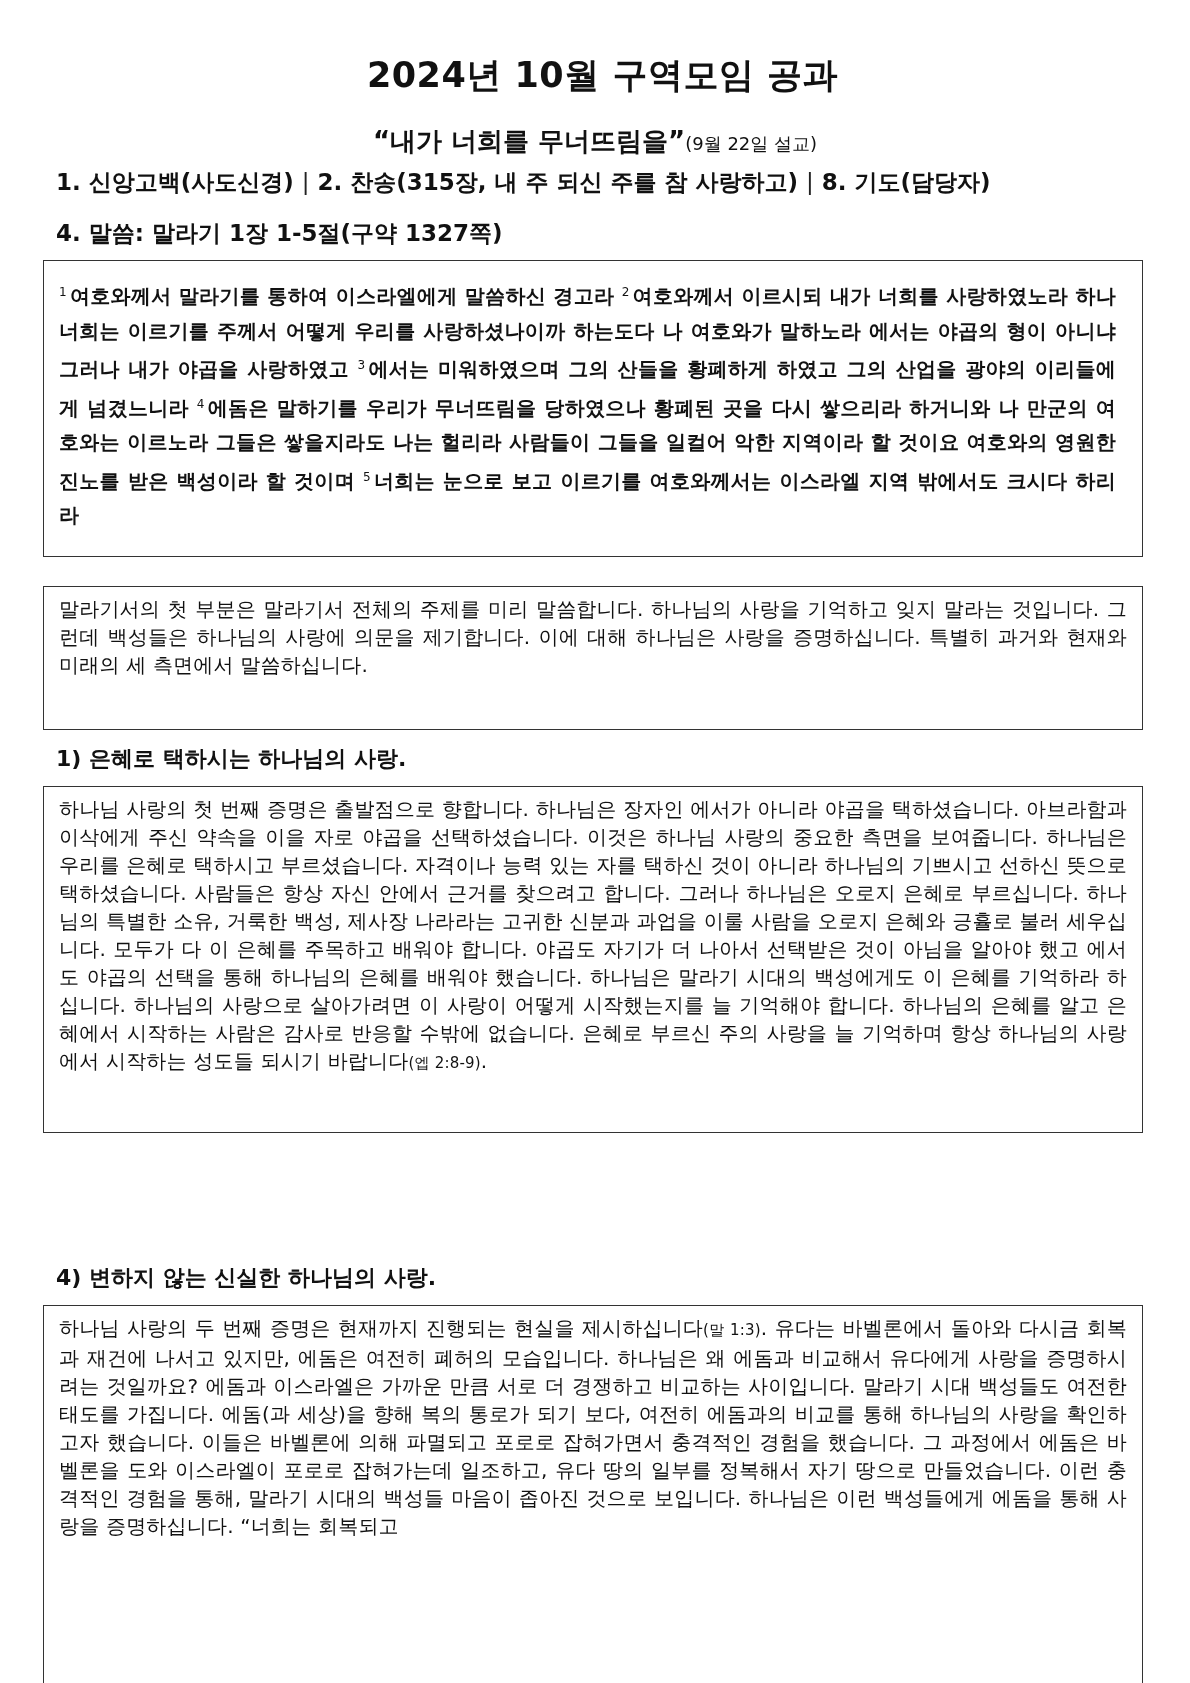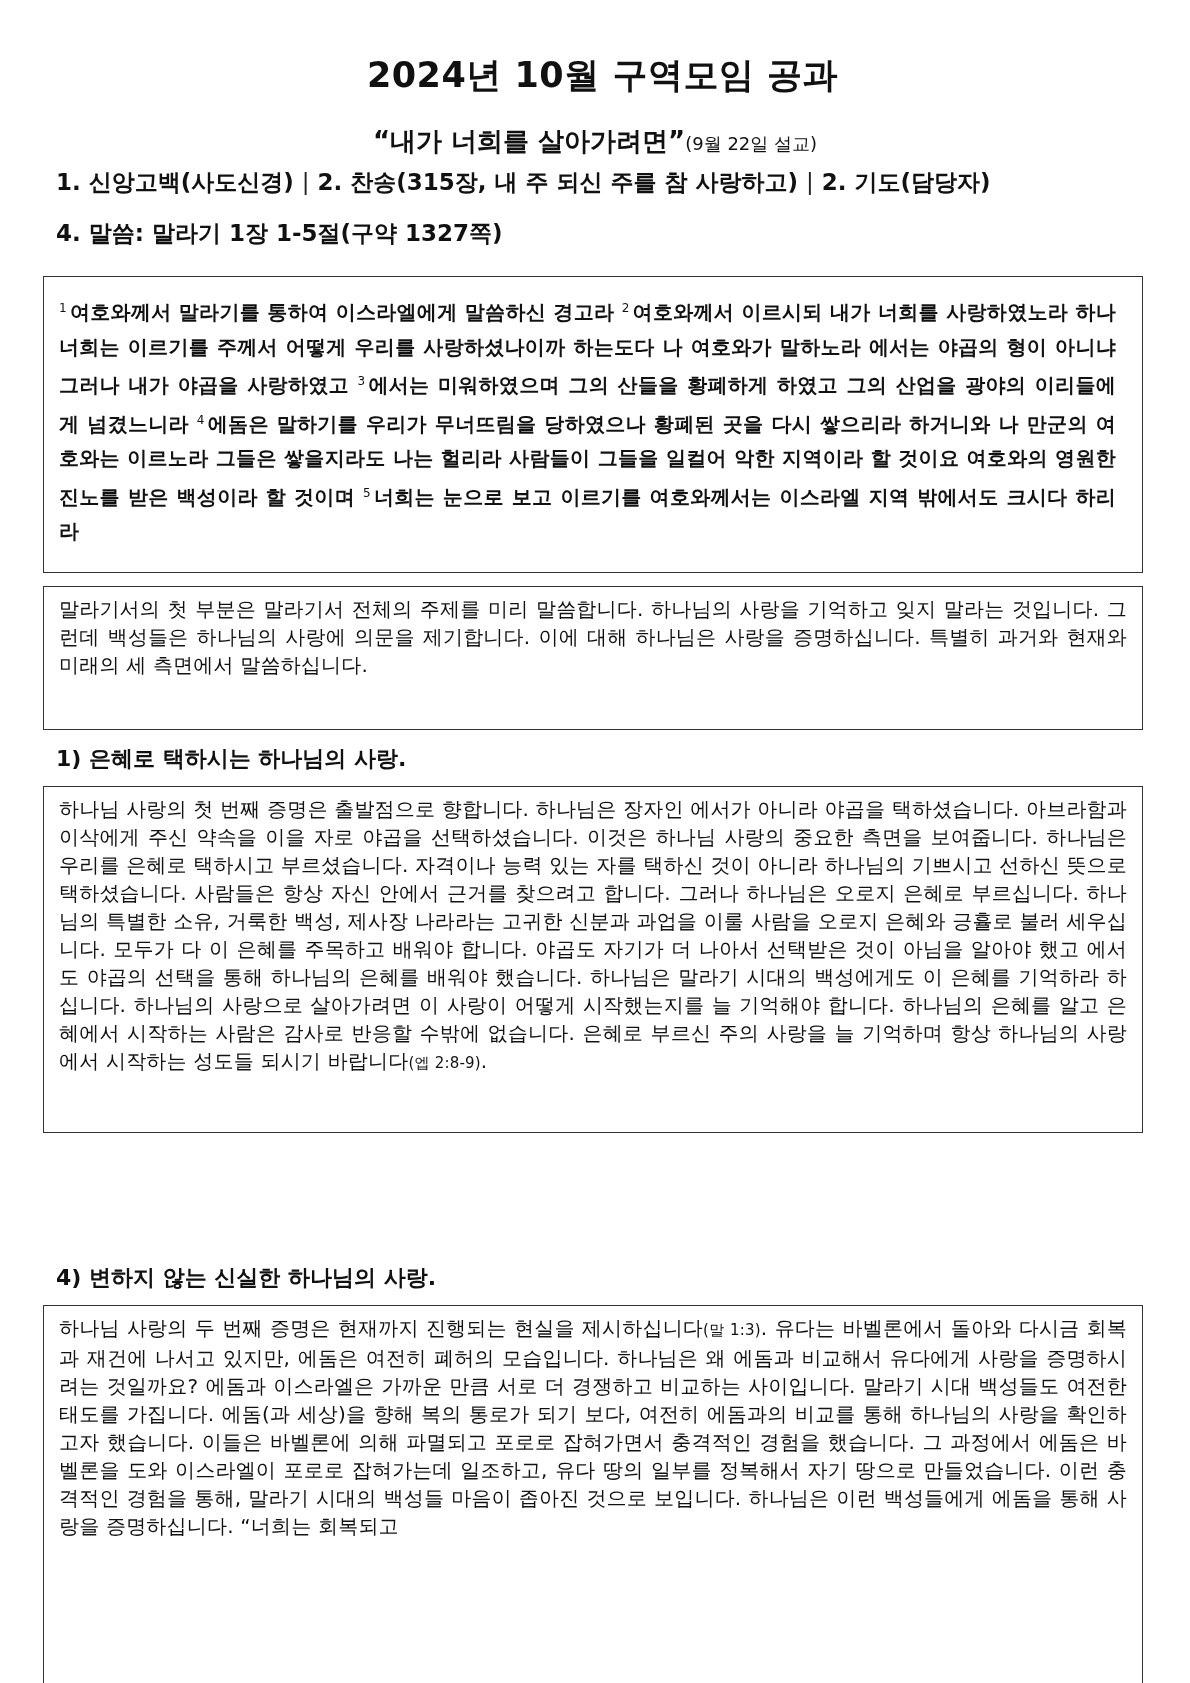--- a/index.html
+++ b/index.html
@@ -20,21 +20,21 @@
     position: absolute; left: 56px; font-size: 23px; font-weight: bold;
     margin: 0; white-space: nowrap;
   }
   .order .sep { font-weight: normal; padding: 0 8px; color: #222; }
   .box {
     position: absolute; left: 43px; width: 1100px; box-sizing: border-box;
     border: 1.5px solid #333; background: #fff;
   }
   .box p { margin: 0; }
   .scripture {
-    top: 276px; height: 297px; padding: 14px 26px 0 15px;
+    top: 260px; height: 297px; padding: 14px 26px 0 15px;
     font-size: 20px; font-weight: bold; line-height: 34.5px;
     text-align: justify; letter-spacing: 0.3px;
   }
   .scripture sup { font-size: 12px; font-weight: normal; vertical-align: 7px; margin-right: 3px; }
   .prose {
     padding: 8px 15px 12px 15px; font-size: 20px; line-height: 28px;
     text-align: justify; letter-spacing: 0.2px;
   }
   .prose .ref { font-size: 15px; }
   .intro { top: 586px; height: 144px; }
@@ -42,24 +42,24 @@
   .s2 { top: 1305px; height: 400px; border-bottom: none; }
   .heading {
     position: absolute; left: 56px; font-size: 22px; font-weight: bold; margin: 0; text-align: center;
   }
 </style>
 </head>
 <body>
 
 <h1 class="title">2024년 10월 구역모임 공과</h1>
 
-<h2 class="subtitle"><span>“내가 너희를 살아가려면”</span><span class="note">(9월 22일 설교)</span></h2>
+<h2 class="subtitle"><span>“내가 너희를 무너뜨림을”</span><span class="note">(9월 22일 설교)</span></h2>
 
 <p class="order" style="top:167px;">
-  <span>1. 신앙고백(사도신경)</span><span class="sep">|</span><span>2. 찬송(315장, 내 주 되신 주를 참 사랑하고)</span><span class="sep">|</span><span>2. 기도(담당자)</span>
+  <span>1. 신앙고백(사도신경)</span><span class="sep">|</span><span>2. 찬송(315장, 내 주 되신 주를 참 사랑하고)</span><span class="sep">|</span><span>8. 기도(담당자)</span>
 </p>
 
 <p class="order" style="top:218px;">4. 말씀: 말라기 1장 1-5절(구약 1327쪽)</p>
 
 <div class="box scripture">
   <p>
     <sup>1</sup><span>여호와께서 말라기를 통하여 이스라엘에게 말씀하신 경고라 </span><sup>2</sup><span>여호와께서 이르시되 내가 너희를 사랑하였노라 하나 너희는 이르기를 주께서 어떻게 우리를 사랑하셨나이까 하는도다 나 여호와가 말하노라 에서는 야곱의 형이 아니냐 그러나 내가 야곱을 사랑하였고 </span><sup>3</sup><span>에서는 미워하였으며 그의 산들을 황폐하게 하였고 그의 산업을 광야의 이리들에게 넘겼느니라 </span><sup>4</sup><span>에돔은 말하기를 우리가 무너뜨림을 당하였으나 황폐된 곳을 다시 쌓으리라 하거니와 나 만군의 여호와는 이르노라 그들은 쌓을지라도 나는 헐리라 사람들이 그들을 일컬어 악한 지역이라 할 것이요 여호와의 영원한 진노를 받은 백성이라 할 것이며 </span><sup>5</sup><span>너희는 눈으로 보고 이르기를 여호와께서는 이스라엘 지역 밖에서도 크시다 하리라</span>
   </p>
 </div>
 

